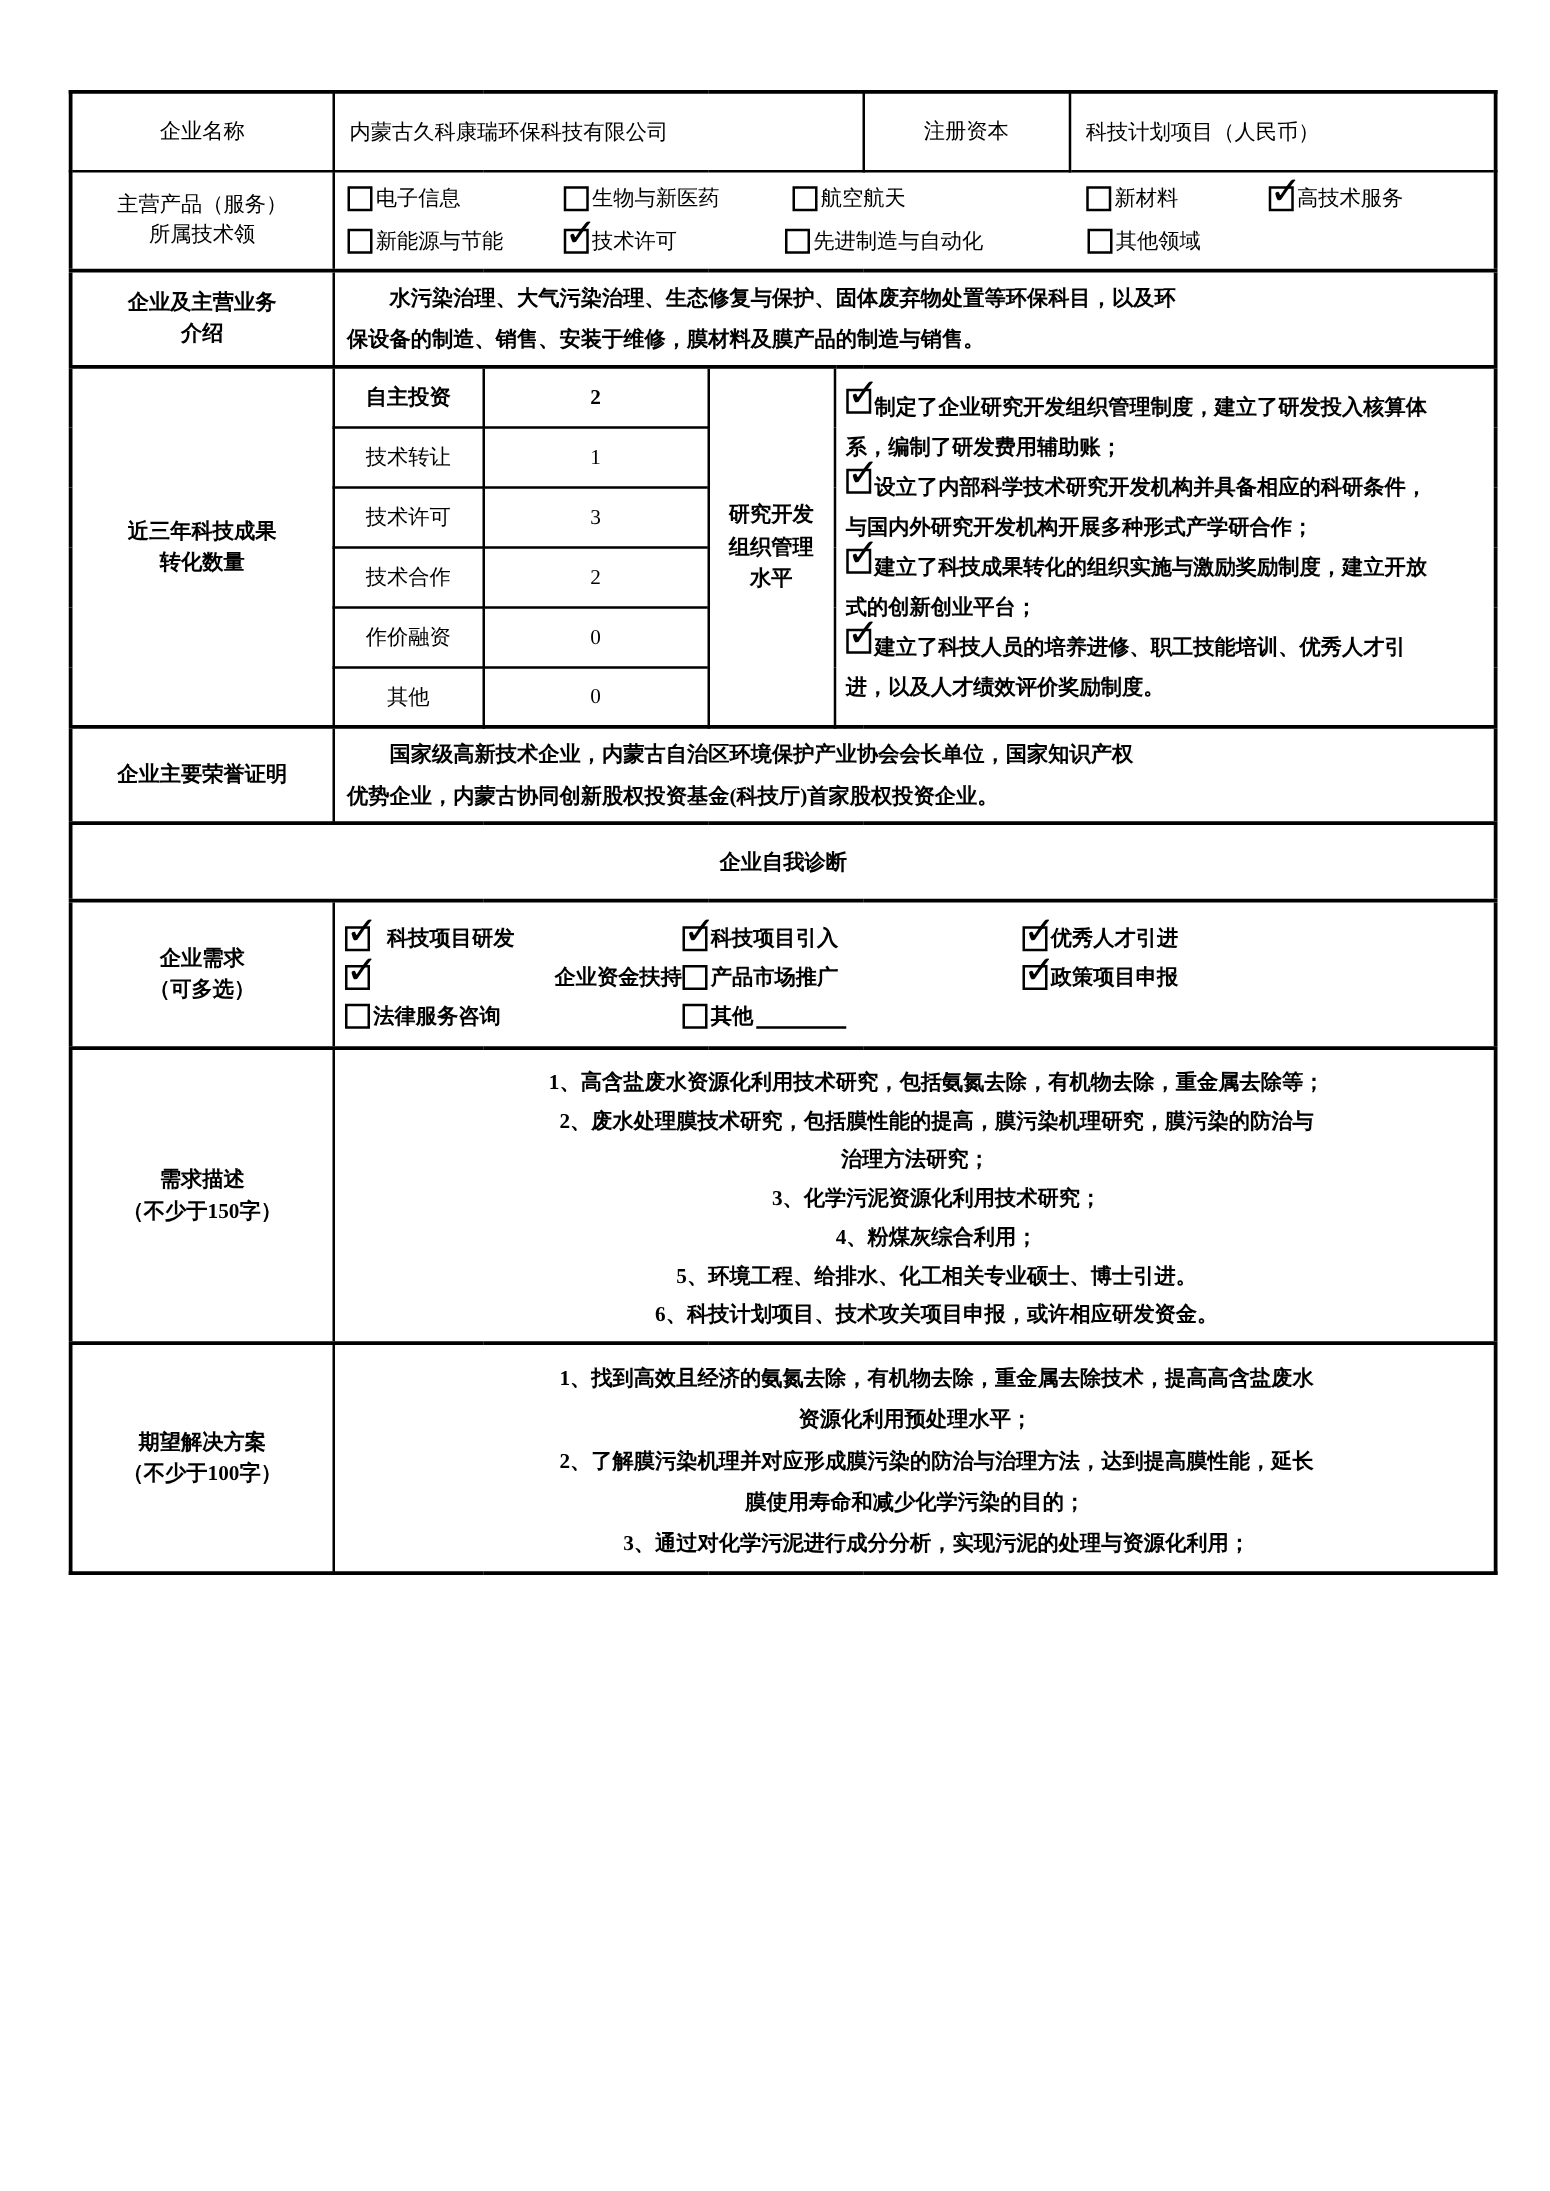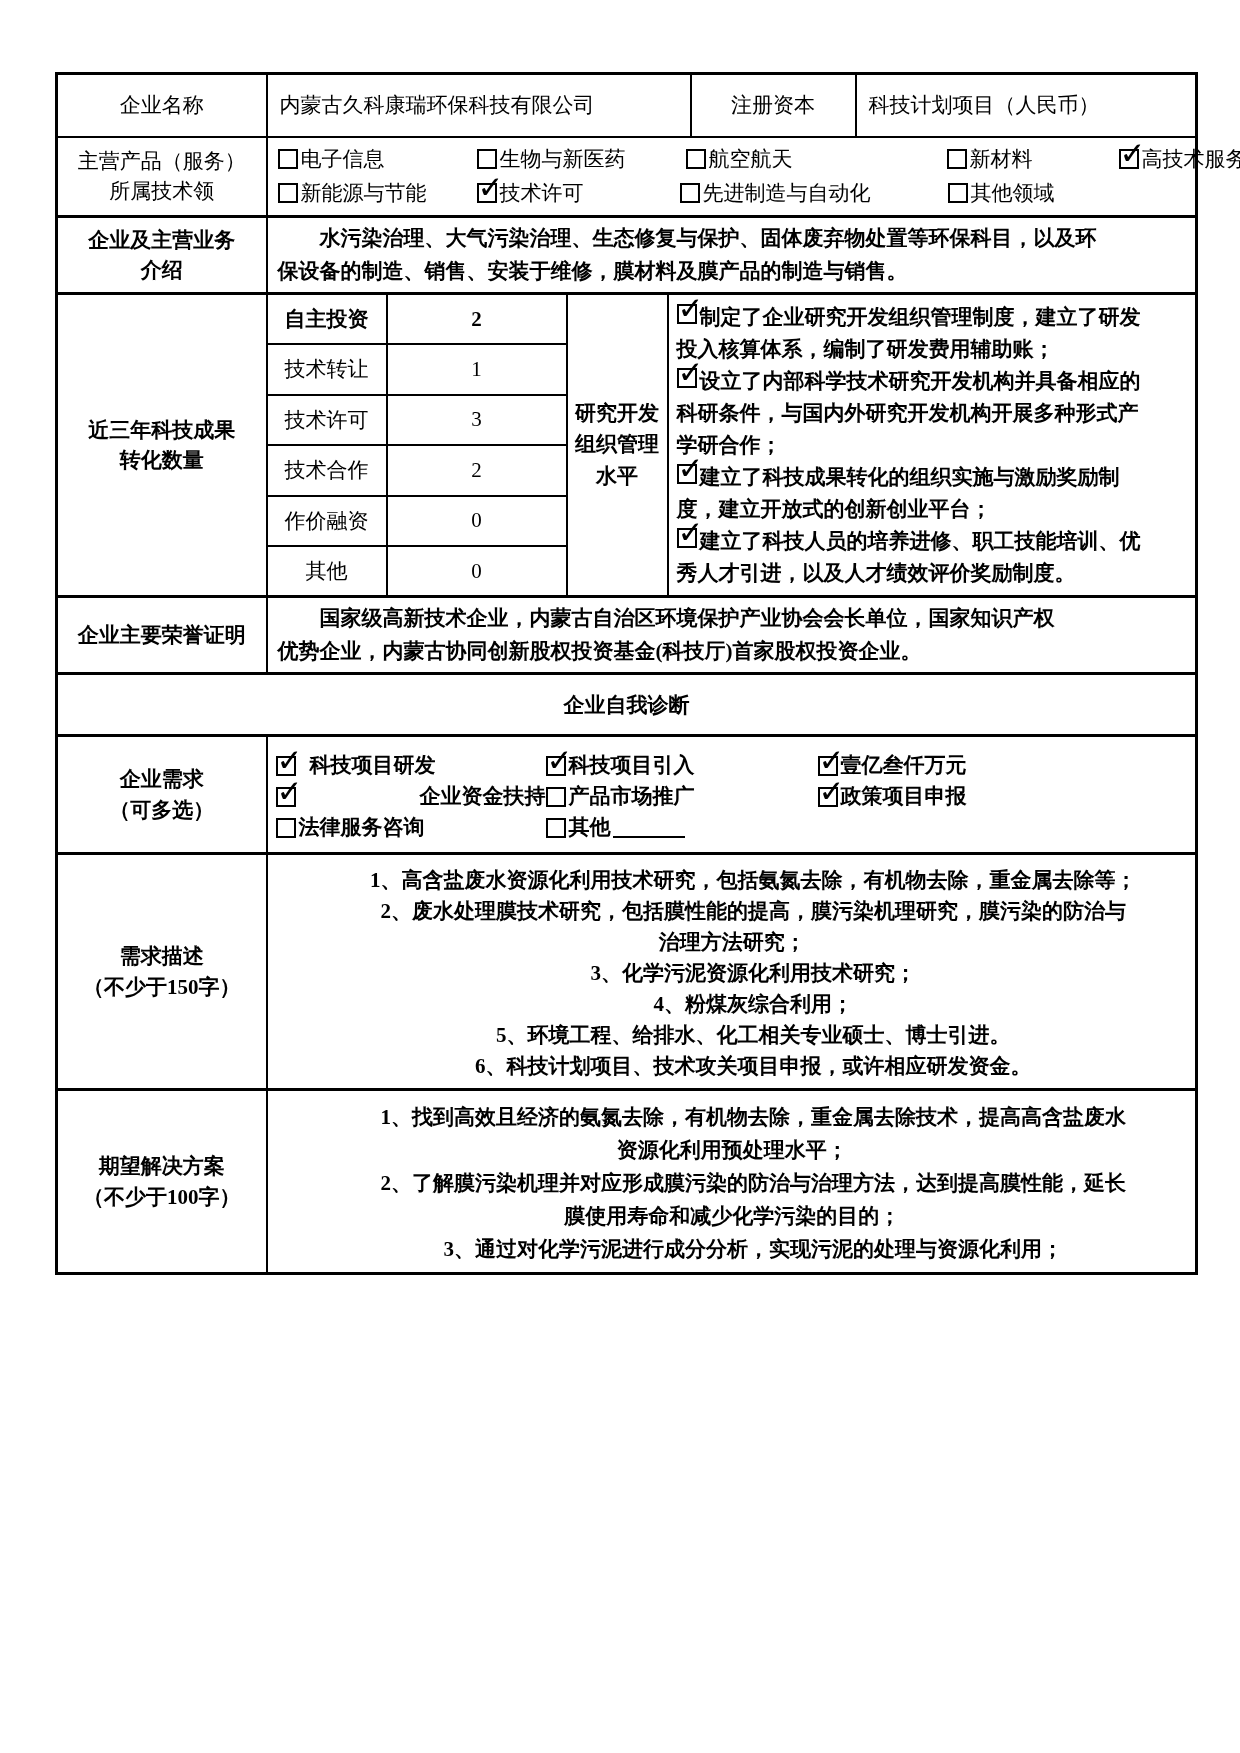--- a/index.html
+++ b/index.html
@@ -1,26 +1,26 @@
 <!DOCTYPE html>
 <html><head>
 <meta charset="utf-8">
 <style>
   html,body{margin:0;padding:0;background:#ffffff;}
   body{width:1240px;min-height:1753px;color:#000;
        font-family:"Liberation Serif","DejaVu Serif",serif;}
   .page{width:1140px;margin-left:55px;padding-top:72px;}
   h1.doc-title{font-size:28px;font-weight:bold;text-align:center;margin:0 0 24px 0;letter-spacing:2px;}
   table.form{border-collapse:collapse;table-layout:fixed;width:1140px;border:3px solid #000;}
-  td{border:2px solid #000;font-size:21px;vertical-align:middle;padding:0;word-break:break-all;}
+  td{border:2px solid #000;font-size:17px;vertical-align:middle;padding:0;word-break:break-all;}
   tr.major>td{border-top:3px solid #000;font-weight:bold;}
   .lbl{text-align:center;white-space:pre-line;line-height:1.45;padding:2px 4px;}
   .val-left{padding:2px 12px;}
   .cb-lines{padding:4px 4px 4px 10px;}
-  .cb-line{display:flex;align-items:center;line-height:34px;white-space:nowrap;gap:26px;}
+  .cb-line{display:flex;align-items:center;line-height:34px;white-space:nowrap;}
   .cbi{display:inline-flex;align-items:center;}
   .cb{position:relative;display:inline-block;width:16px;height:16px;border:2px solid #000;
       margin-right:3px;flex:none;background:#fff;}
   .cb.ck::after{content:"✓";position:absolute;left:-1px;top:-13px;font-size:31px;font-weight:bold;
       line-height:1;color:#000;font-family:"DejaVu Sans",sans-serif;}
   .blank{display:inline-block;width:72px;border-bottom:2px solid #000;height:18px;margin-left:2px;}
   .pre-text{white-space:pre-wrap;line-height:33px;padding:4px 10px;}
   .sub-lbl{text-align:center;}
   .sub-val{text-align:center;}
   .rd-lbl{text-align:center;white-space:pre-line;line-height:1.5;}
@@ -165,21 +165,21 @@
               <span class="cbi" style="min-width: 270px; gap: 11px;">
                 <span class="cb ck"></span>
                 <span>科技项目研发</span>
               </span>
               <span class="cbi" style="min-width: 272px;">
                 <span class="cb ck"></span>
                 <span>科技项目引入</span>
               </span>
               <span class="cbi">
                 <span class="cb ck"></span>
-                <span>壹亿叁仟万元</span>
+                <span>优秀人才引进</span>
               </span>
             </div>
             <div class="needs-row">
               <span class="cbi" style="min-width: 270px; justify-content: space-between;">
                 <span class="cb ck"></span>
                 <span>企业资金扶持</span>
               </span>
               <span class="cbi" style="min-width: 272px;">
                 <span class="cb"></span>
                 <span>产品市场推广</span>

